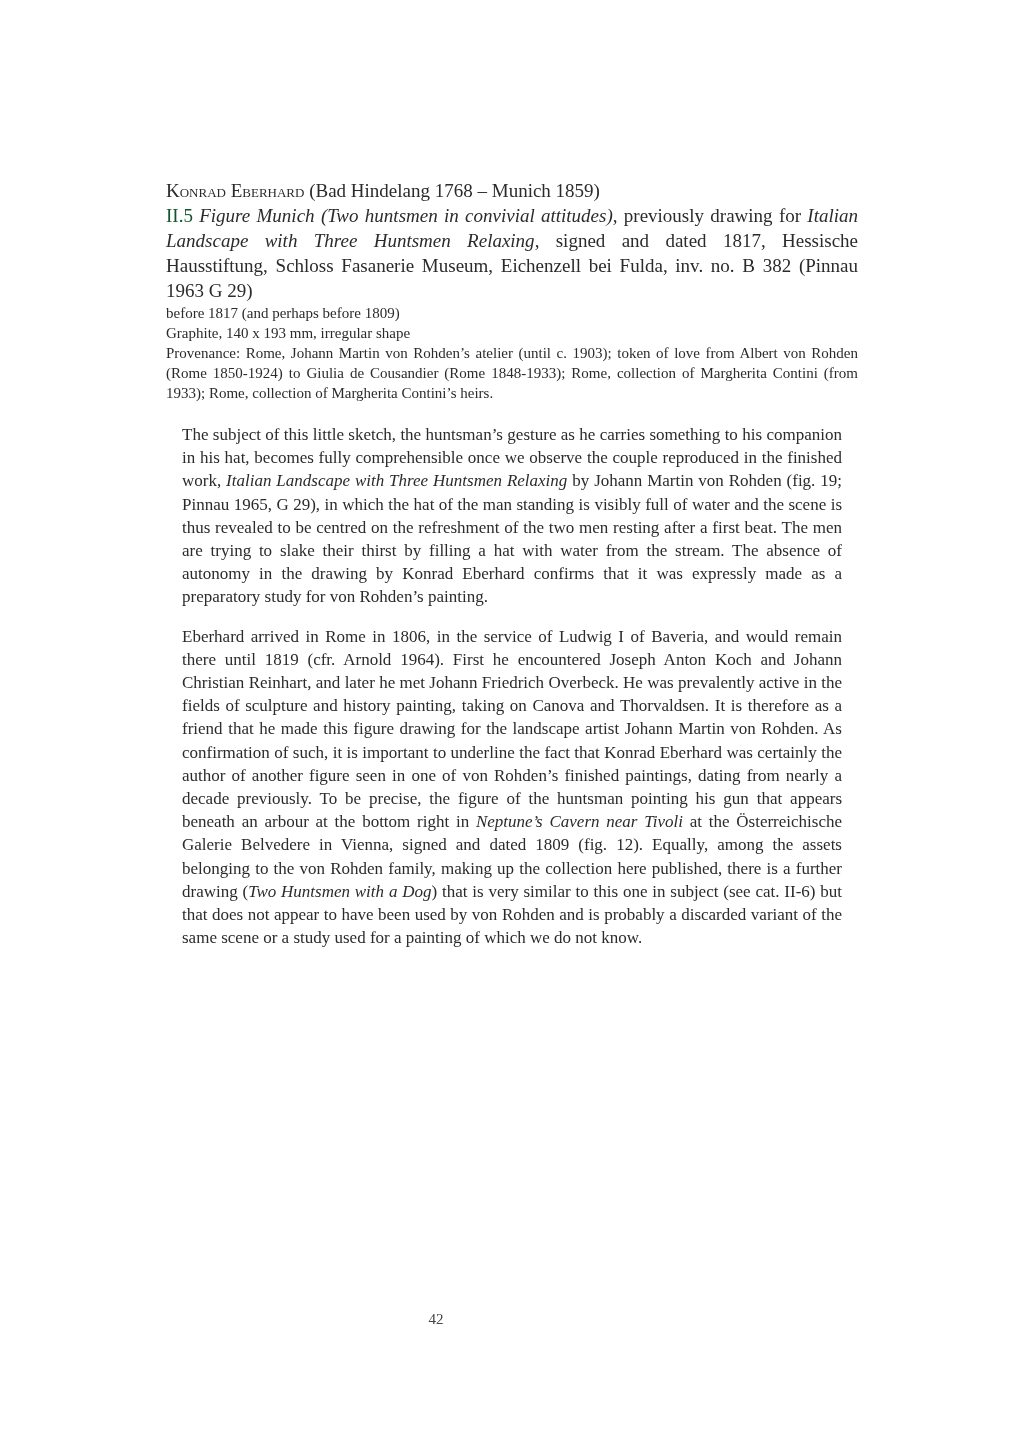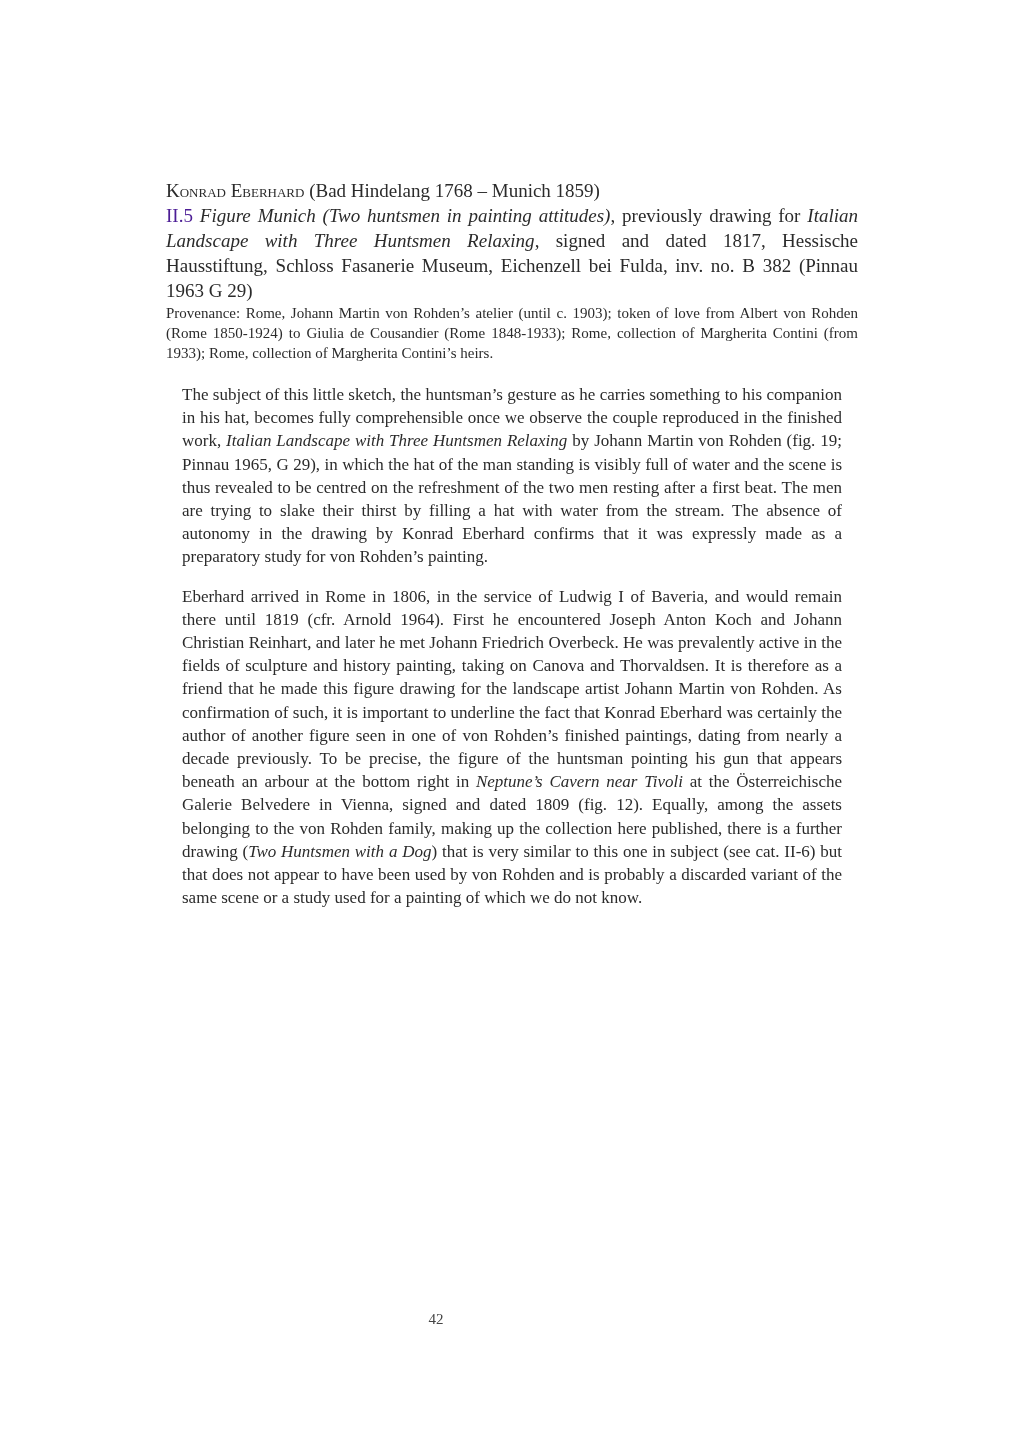--- a/index.html
+++ b/index.html
@@ -7,21 +7,21 @@
     .page {
       position: absolute; left: 166px; top: 178px; width: 692px;
       font-family: "Liberation Serif", "DejaVu Serif", serif;
       color: #2b2b2b;
     }
     .heading {
       font-size: 19px; line-height: 25px; margin: 0;
       text-align: justify; text-align-last: left;
     }
     .sc { font-variant: small-caps; }
-    .catnum { color: #4c1d95; }
+    .catnum { color: #14532d; }
     .meta {
       font-size: 15px; line-height: 20px; margin: 0;
       text-align: justify;
     }
     .meta p { margin: 0; }
     .body {
       font-size: 17px; line-height: 23.2px; margin-top: 20px;
       text-align: justify;
     }
     .body p { margin: 16px; }
@@ -34,24 +34,26 @@
   </style>
 </head>
 <body>
 
 <div class="page">
   <div class="heading">
     <div>
       <span class="sc">Konrad Eberhard</span>
       <span>(Bad Hindelang 1768 – Munich 1859)</span>
     </div>
-    <div><span class="catnum">II.5</span> <i>Figure Munich</i><span> </span><i>(Two huntsmen in painting attitudes)</i><span>, previously drawing for </span><i>Italian Landscape with Three Huntsmen Relaxing</i><span>, signed and dated 1817, Hessische Hausstiftung, Schloss Fasanerie Museum, Eichenzell bei Fulda, inv. no. B 382 (Pinnau 1963 G 29)</span></div>
+    <div><span class="catnum">II.5</span> <i>Figure Munich</i><span> </span><i>(Two huntsmen in convivial attitudes)</i><span>, previously drawing for </span><i>Italian Landscape with Three Huntsmen Relaxing</i><span>, signed and dated 1817, Hessische Hausstiftung, Schloss Fasanerie Museum, Eichenzell bei Fulda, inv. no. B 382 (Pinnau 1963 G 29)</span></div>
   </div>
 
   <div class="meta">
+    <p>before 1817 (and perhaps before 1809)</p>
+    <p>Graphite, 140 x 193 mm, irregular shape</p>
     <p>Provenance: Rome, Johann Martin von Rohden’s atelier (until c. 1903); token of love from Albert von Rohden (Rome 1850-1924) to Giulia de Cousandier (Rome 1848-1933); Rome, collection of Margherita Contini (from 1933); Rome, collection of Margherita Contini’s heirs.</p>
   </div>
 
   <div class="body">
     <p><span>The subject of this little sketch, the huntsman’s gesture as he carries something to his companion in his hat, becomes fully comprehensible once we observe the couple reproduced in the finished work, </span><i>Italian Landscape with Three Huntsmen Relaxing</i><span> by Johann Martin von Rohden (fig. 19; Pinnau 1965, G 29), in which the hat of the man standing is visibly full of water and the scene is thus revealed to be centred on the refreshment of the two men resting after a first beat. The men are trying to slake their thirst by filling a hat with water from the stream. The absence of autonomy in the drawing by Konrad Eberhard confirms that it was expressly made as a preparatory study for von Rohden’s painting.</span></p>
     <p><span>Eberhard arrived in Rome in 1806, in the service of Ludwig I of Baveria, and would remain there until 1819 (cfr. Arnold 1964). First he encountered Joseph Anton Koch and Johann Christian Reinhart, and later he met Johann Friedrich Overbeck. He was prevalently active in the fields of sculpture and history painting, taking on Canova and Thorvaldsen. It is therefore as a friend that he made this figure drawing for the landscape artist Johann Martin von Rohden. As confirmation of such, it is important to underline the fact that Konrad Eberhard was certainly the author of another figure seen in one of von Rohden’s finished paintings, dating from nearly a decade previously. To be precise, the figure of the huntsman pointing his gun that appears beneath an arbour at the bottom right in </span><i>Neptune’s Cavern near Tivoli</i><span> at the Österreichische Galerie Belvedere in Vienna, signed and dated 1809 (fig. 12). Equally, among the assets belonging to the von Rohden family, making up the collection here published, there is a further drawing (</span><i>Two Huntsmen with a Dog</i><span>) that is very similar to this one in subject (see cat. II-6) but that does not appear to have been used by von Rohden and is probably a discarded variant of the same scene or a study used for a painting of which we do not know.</span></p>
   </div>
 </div>
 
 <div class="page-number">42</div>

